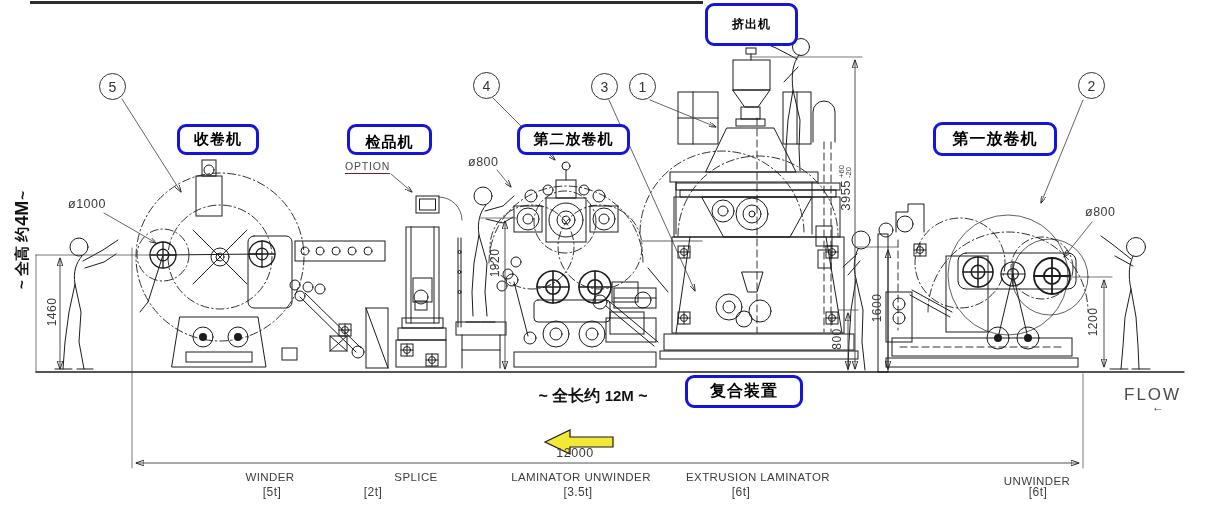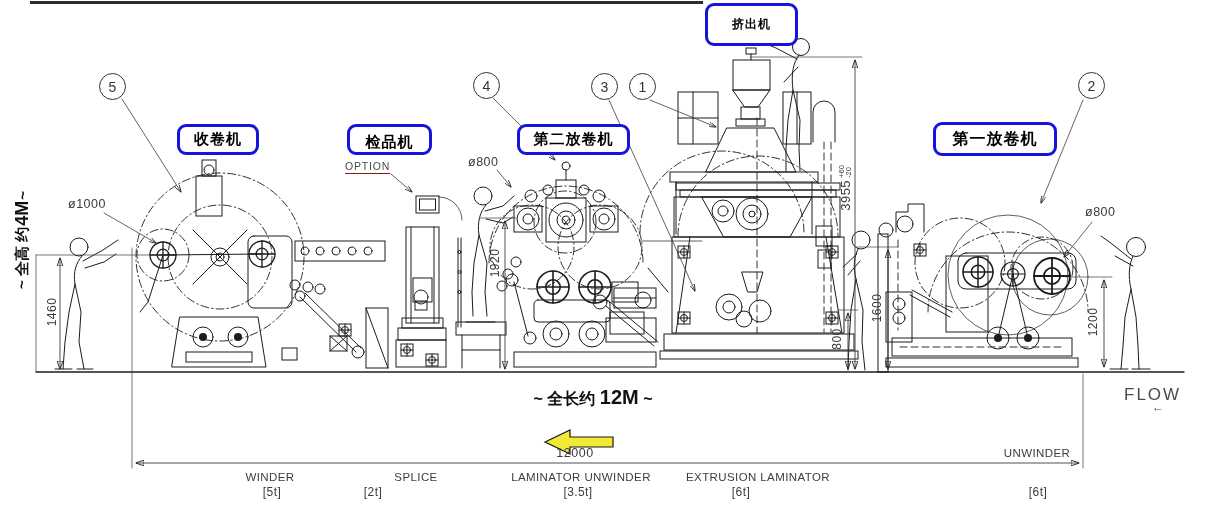--- a/index.html
+++ b/index.html
@@ -32,21 +32,21 @@
        font-size:15px;color:#000;box-sizing:border-box;letter-spacing:1px;}
   .balloon{position:absolute;z-index:2;width:27px;height:27px;border:1.2px solid #333;
        border-radius:50%;display:flex;align-items:center;justify-content:center;
        font-size:14px;color:#333;background:#fff;box-sizing:border-box;}
   .vh{position:absolute;z-index:2;left:-83px;top:225px;width:210px;height:30px;
       transform:rotate(-90deg);display:flex;align-items:center;justify-content:center;
       font-weight:bold;color:#111;white-space:nowrap;}
   .vh .p{font-size:15px;} .vh .v{font-size:18px;margin:0 1px;} 
   .tl{position:absolute;z-index:2;left:508px;top:386px;width:170px;text-align:center;
       font-weight:bold;color:#111;}
-  .tl .p{font-size:16px;margin-top:24px;} .tl .v{font-size:20px;text-align:right;}
+  .tl .p{font-size:16px;margin-top:24px;} .tl .v{font-size:15px;text-align:right;}
   .option{position:absolute;z-index:2;left:345px;top:160px;font-size:10.5px;color:#4a4a4a;
       letter-spacing:.8px;border-bottom:1px solid #7f1d1d;padding-bottom:1px;}
   .flow{position:absolute;z-index:2;left:1124px;top:385px;font-size:17px;color:#4c4c4c;
       letter-spacing:2px;text-align:right;}
   .flow-ar{position:absolute;z-index:2;left:1152px;top:400px;font-size:12px;color:#4c4c4c;}
   .st{position:absolute;z-index:2;font-size:11.5px;color:#3d3d3d;letter-spacing:.4px;
       transform:translateX(-50%);white-space:nowrap;}
   .st.cap{font-size:12px;}
 </style>
 </head>
@@ -334,20 +334,23 @@
     </div>
   <div class="callout" style="left:347px;top:124px;width:85px;height:31px;align-items:flex-end;">
       <span>检品机</span>
     </div>
   <div class="callout" style="left:517px;top:124px;width:113px;height:31px;">
       <span>第二放卷机</span>
     </div>
   <div class="callout" style="left:933px;top:122px;width:124px;height:34px;font-size:16px;">
       <span>第一放卷机</span>
     </div>
+  <div class="callout" style="left:685px;top:375px;width:118px;height:33px;font-size:16px;">
+      <span>复合装置</span>
+    </div>
 
   <div class="balloon" style="left:99px;top:73px;">5</div>
   <div class="balloon" style="left:473px;top:72px;">4</div>
   <div class="balloon" style="left:591px;top:73px;">3</div>
   <div class="balloon" style="left:629px;top:73px;">1</div>
   <div class="balloon" style="left:1078px;top:72px;">2</div>
 
   <div class="txt dim" style="left:68px;top:197px;">ø1000</div>
   <div class="txt dim" style="left:468px;top:155px;">ø800</div>
   <div class="txt dim" style="left:1085px;top:205px;">ø800</div>
@@ -382,16 +385,16 @@
   <div class="flow-ar">←</div>
 
   <div class="st" style="left:270px;top:471px;">WINDER</div>
   <div class="st cap" style="left:272px;top:485px;">[5t]</div>
   <div class="st" style="left:416px;top:471px;">SPLICE</div>
   <div class="st cap" style="left:373px;top:485px;">[2t]</div>
   <div class="st" style="left:581px;top:471px;">LAMINATOR UNWINDER</div>
   <div class="st cap" style="left:578px;top:485px;">[3.5t]</div>
   <div class="st" style="left:758px;top:471px;">EXTRUSION LAMINATOR</div>
   <div class="st cap" style="left:741px;top:485px;">[6t]</div>
-  <div class="st" style="left:1037px;top:447px;">UNWINDER</div>
+  <div class="st" style="left:1037px;top:475px;">UNWINDER</div>
   <div class="st cap" style="left:1038px;top:485px;">[6t]</div>
 
 </div>
 
 </body></html>

